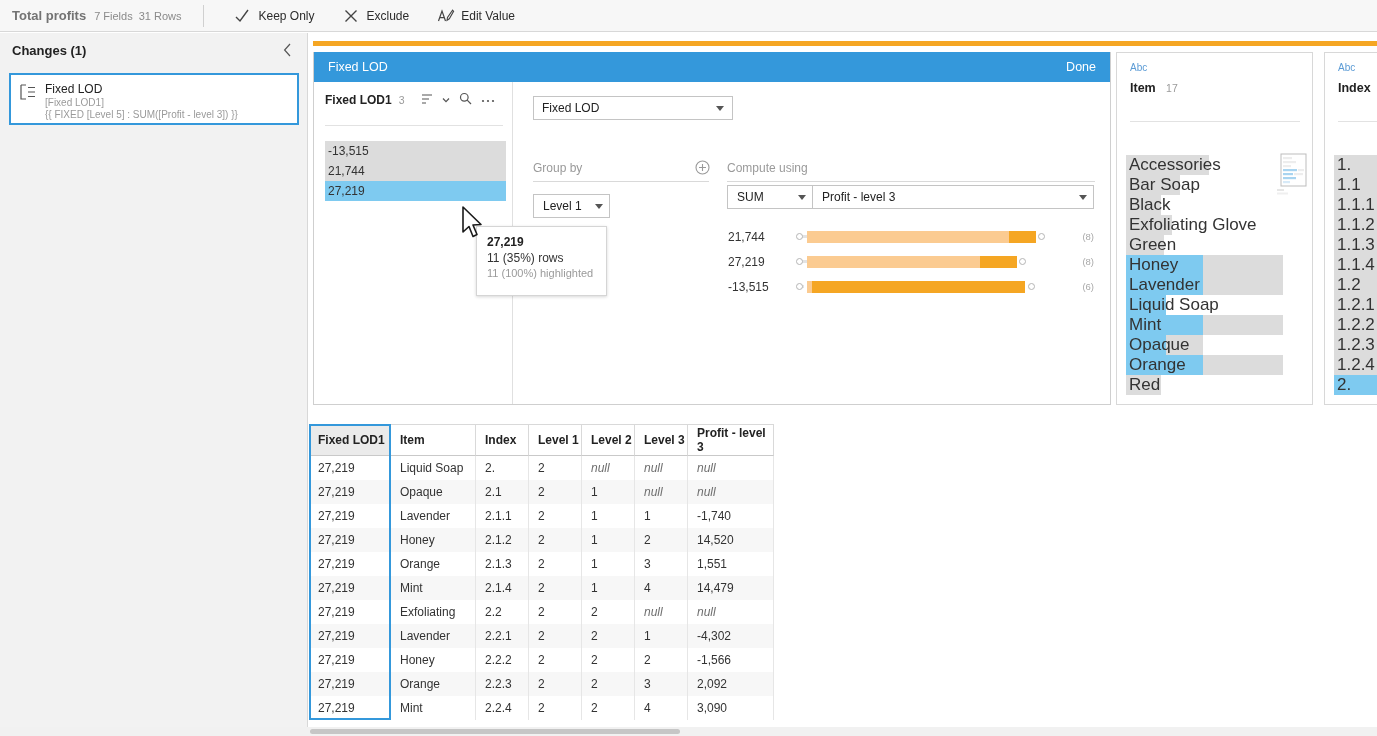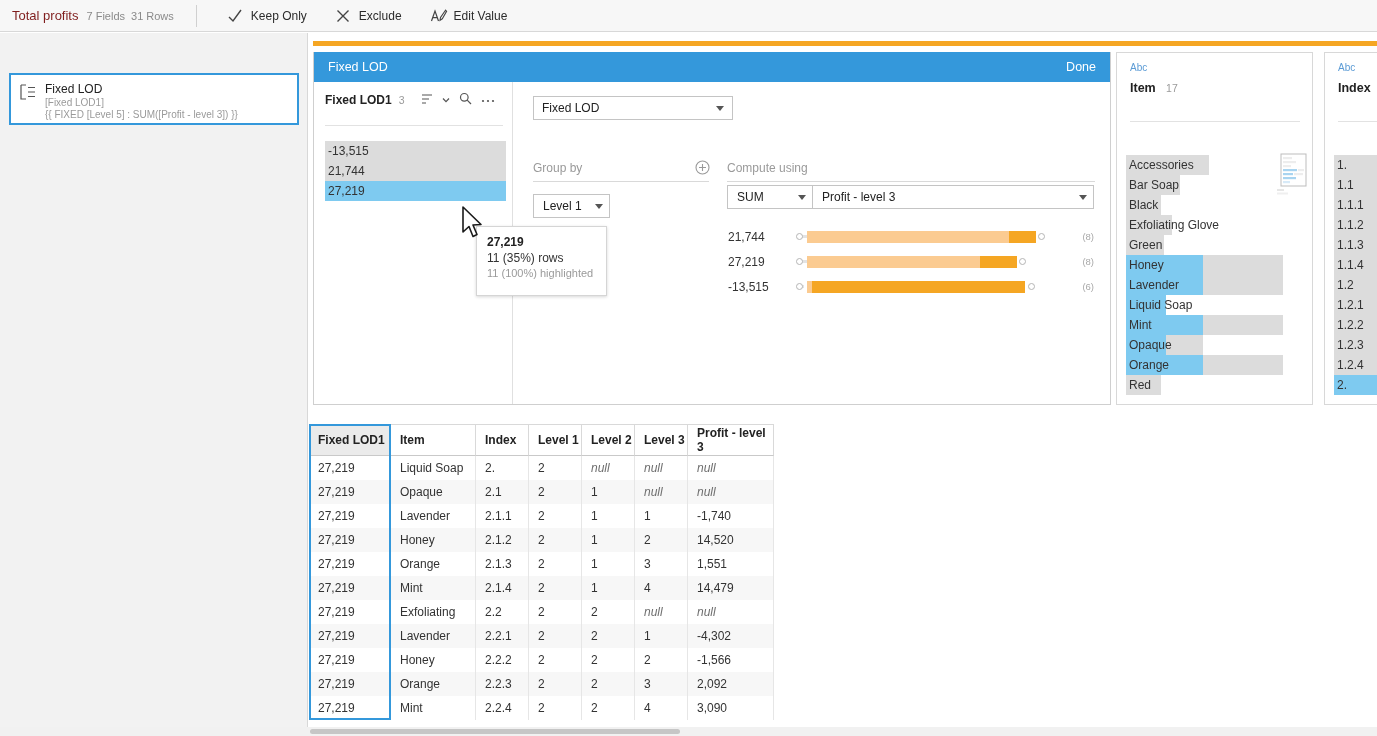--- a/index.html
+++ b/index.html
@@ -13,21 +13,21 @@
     overflow: hidden;
   }
   #root { position: relative; width: 1377px; height: 736px; background:#fff; }
 
   
   .toolbar {
     position: absolute; left:0; top:0; width:1377px; height:32px;
     background:#f7f7f7; border-bottom:1px solid #d8d8d8;
     display:flex; align-items:center;
   }
-  .tb-title { font-size:13px; font-weight:normal; color:#7f1d1d; margin-left:12px; }
+  .tb-title { font-size:13px; font-weight:bold; color:#737373; margin-left:12px; }
   .tb-meta { font-size:11px; color:#8a8a8a; margin-left:8px; }
   .tb-sep { width:1px; height:22px; background:#d0d0d0; margin:0 16px 0 22px; }
   .tb-btn { display:flex; align-items:center; height:32px; padding:0 14px; cursor:default; }
   .tb-btn .lbl { font-size:12px; color:#2c2c2c; margin-left:8px; }
   .tb-ico { width:16px; height:16px; display:inline-block; position:relative; }
 
   
   .changes-panel {
     position:absolute; left:0; top:33px; width:308px; height:703px;
     background:#f2f2f2; border-right:1px solid #d8d8d8;
@@ -139,21 +139,21 @@
 
   
   .fcard { position:absolute; top:52px; background:#fff; border:1px solid #d8d8d8; height:353px; }
   .fcard-abc { font-size:10px; color:#5b9bd5; margin:9px 0 0 13px; }
   .fcard-nm { font-size:12.5px; font-weight:bold; color:#222; margin:8px 0 0 13px; display:inline-block; }
   .fcard-ct { font-size:10.5px; color:#9a9a9a; margin-left:7px; }
   .fcard-line { position:absolute; top:68px; height:1px; background:#e2e2e2; }
   .fcard-list { position:absolute; top:102px; }
   .f-row { position:relative; height:20px; }
   .f-bar { position:absolute; left:0; top:0; height:20px; }
-  .f-txt { position:relative; font-size:12px; color:#333; line-height:20px; padding-left:3px; z-index:2; white-space:nowrap; }
+  .f-txt { position:relative; font-size:17px; color:#333; line-height:20px; padding-left:3px; z-index:2; white-space:nowrap; }
 
   .minimap { position:absolute; left:1276px; top:153px; width:32px; height:42px; }
 
   
   .grid { position:absolute; left:309px; top:424px; }
   .g-head { display:flex; height:32px; }
   .g-hc {
     border-right:1px solid #d9d9d9; border-bottom:1px solid #c9c9c9; border-top:1px solid #d9d9d9;
     display:flex; align-items:center; padding-left:9px;
     font-size:12px; font-weight:bold; color:#222; background:#fff;
@@ -209,20 +209,28 @@
           <path d="M1.5 13 L5 3 L8.5 13 M3 9.6 H7" fill="none" stroke="#444" stroke-width="1.2"></path>
           <path d="M15.5 2.2 L10.5 9.5 L10 12.3 L12.3 10.8 L16.6 3.4 Z" fill="none" stroke="#444" stroke-width="1.1"></path>
         </svg>
       </span>
       <span class="lbl">Edit Value</span>
     </div>
 
   </div>
 
   <div class="changes-panel">
+    <div class="changes-head">
+      <span class="changes-title">Changes (1)</span>
+      <span class="collapse-ico">
+        <svg width="9" height="14" viewBox="0 0 9 14">
+            <path d="M7 1 L1.6 7 L7 13" fill="none" stroke="#555" stroke-width="1.2"></path>
+          </svg>
+      </span>
+    </div>
 
     <div class="change-card">
       <span class="card-ico">
         <svg width="18" height="18" viewBox="0 0 18 18">
           <path d="M2 2 H7 M2 2 V16 H7" fill="none" stroke="#555" stroke-width="1.2"></path>
           <path d="M9 4.5 H16 M9 9 H16 M9 13.5 H16" stroke="#555" stroke-width="1.2"></path>
         </svg>
       </span>
       <div class="card-body">
         <div class="card-t1">Fixed LOD</div>

